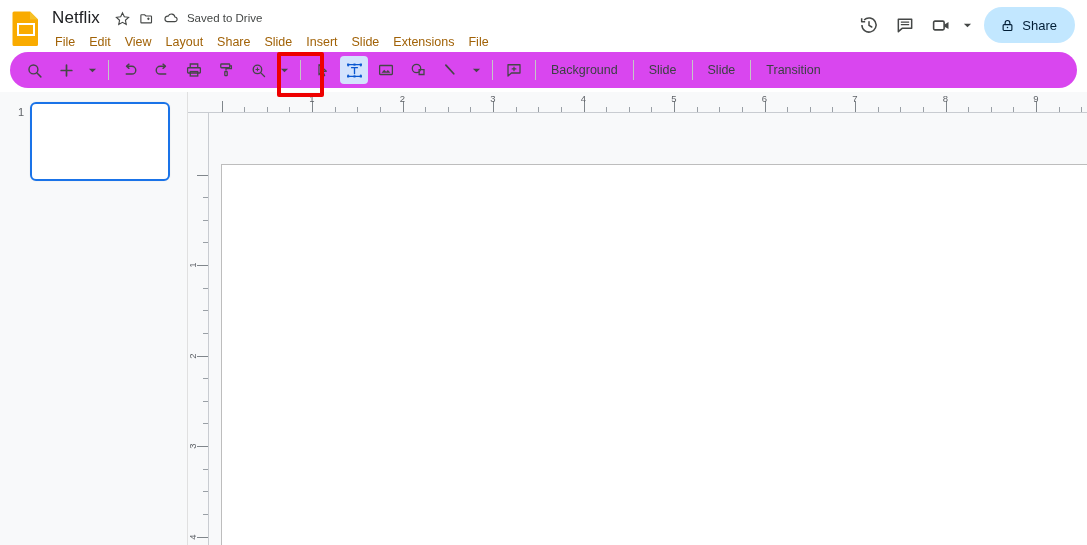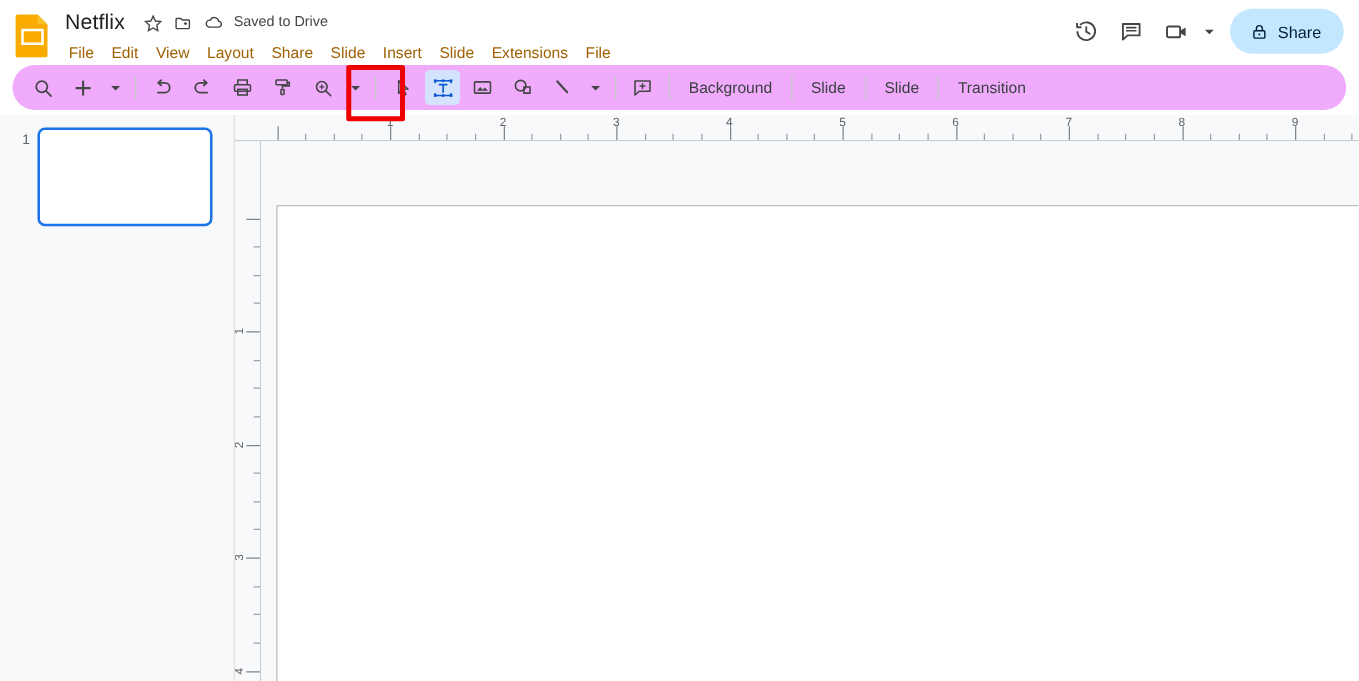--- a/index.html
+++ b/index.html
@@ -117,21 +117,21 @@
   
   .toolbar-wrap {
     height: 40px;
     padding: 0 10px 4px 10px;
     background: #fff;
     display:flex; align-items:center;
   }
   .toolbar {
     height: 36px;
     width: 100%;
-    background: #f0abfc;
+    background: #d946ef;
     border-radius: 18px;
     display: flex;
     align-items: center;
     padding: 0 8px;
   }
   .tbtn {
     width: 28px; height: 28px;
     margin: 0 2px;
     border-radius: 4px;
     display:flex; align-items:center; justify-content:center;

